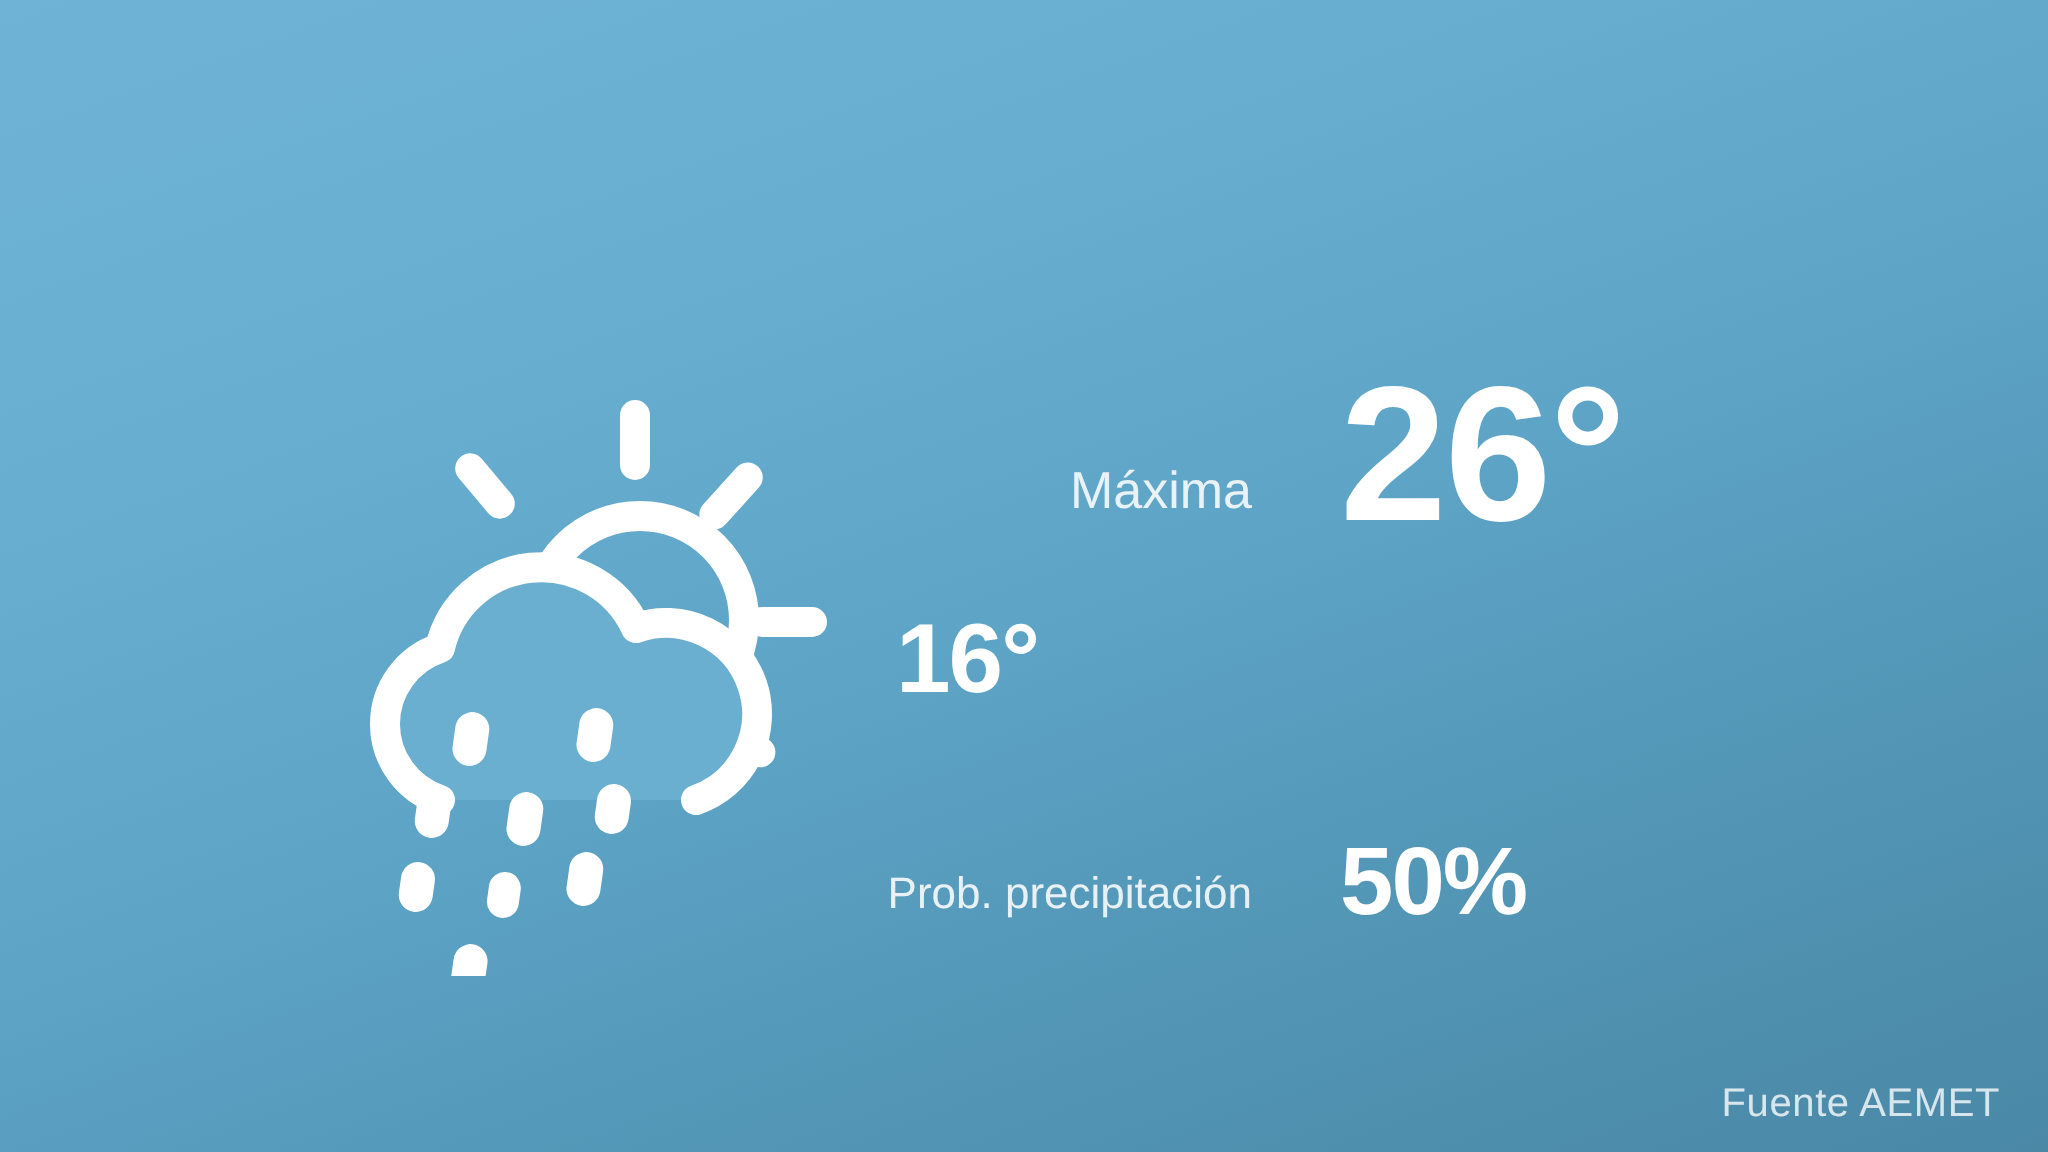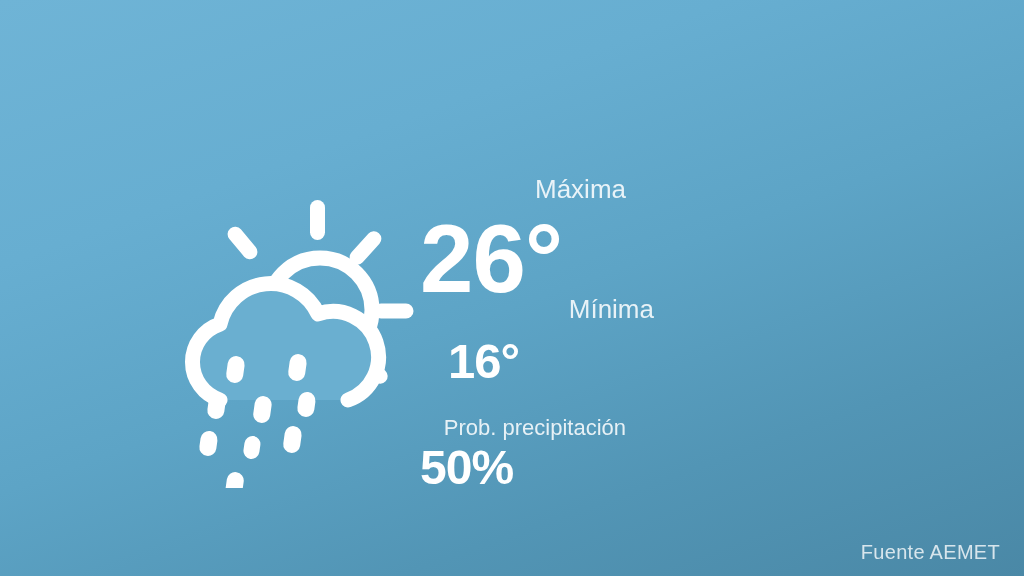--- a/index.html
+++ b/index.html
@@ -75,21 +75,20 @@
   #readings {
     position: absolute;
     left: 420px;
     top: 180px;
     width: 560px;
   }
   .reading-row {
     display: flex;
     align-items: baseline;
     width: 100%;
-    flex-direction: column;
   }
   .reading-label {
     width: 250px;
     text-align: right;
     padding-right: 44px;
     box-sizing: border-box;
     color: rgba(255,255,255,0.86);
     font-weight: normal;
     white-space: nowrap;
   }
@@ -192,21 +191,20 @@
   </div>
 
   <div id="readings">
 
     <div class="reading-row" id="row-max">
       <span class="reading-label">Máxima</span>
       <span class="reading-value">26°</span>
     </div>
 
     <div class="reading-row" id="row-min">
-      <span class="reading-label">Mínima</span>
       <span class="reading-value">16°</span>
     </div>
 
     <div class="reading-row" id="row-precip">
       <span class="reading-label">Prob. precipitación</span>
       <span class="reading-value">50%</span>
     </div>
 
   </div>
 

